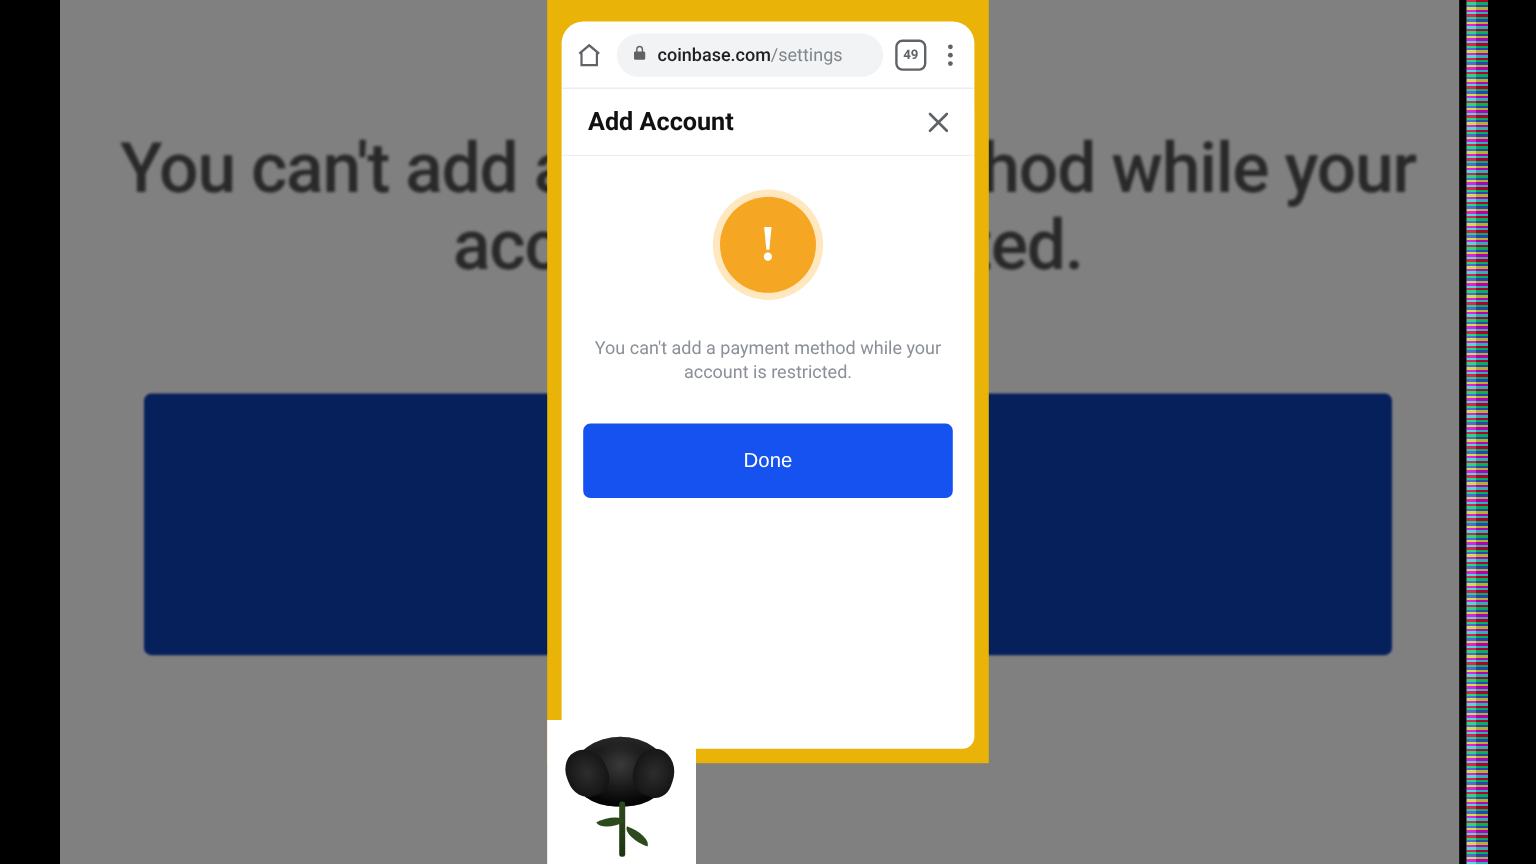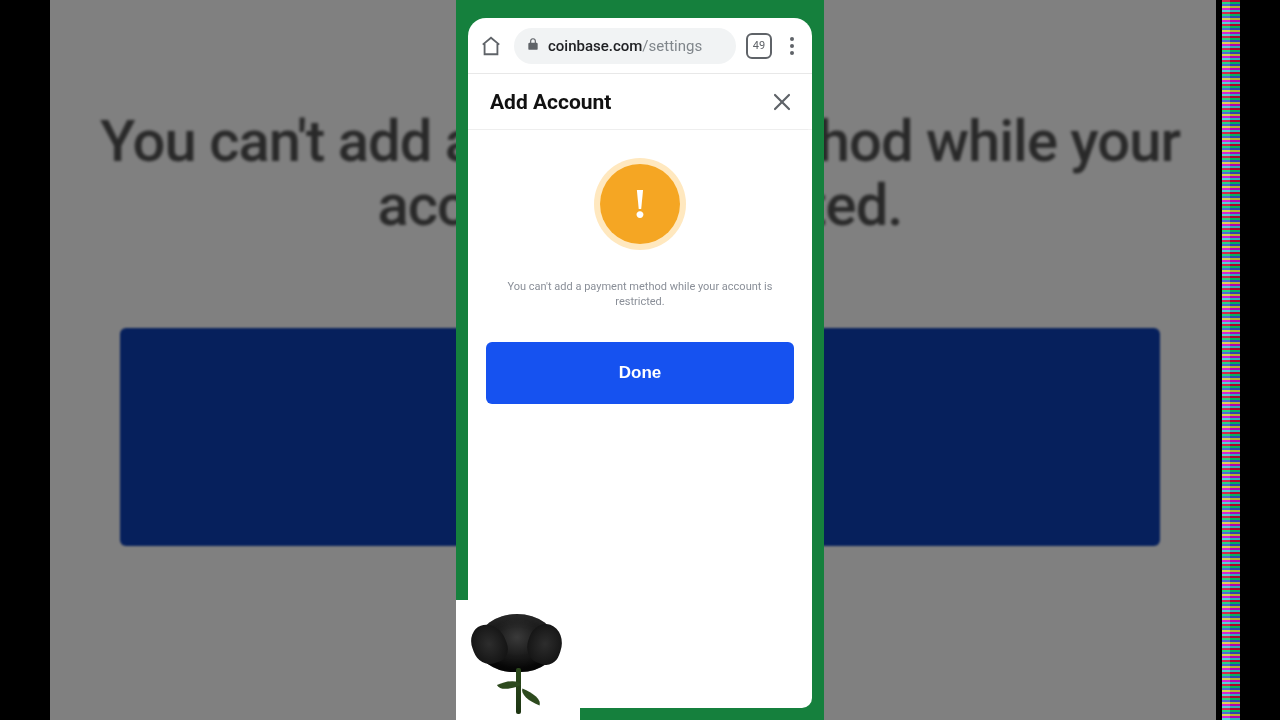--- a/index.html
+++ b/index.html
@@ -57,22 +57,22 @@
   .black-right2 { position:absolute; top:0; bottom:0; right:58px; width:6px; background:#000; }
 
   
 
   
   .phone {
     position: absolute;
     left: 456px;
     top: 0;
     width: 368px;
-    height: 720px;
-    background: #15803d;
+    height: 636px;
+    background: #eab308;
     border-radius: 0;
   }
   .phone-screen {
     position: absolute;
     left: 12px; right: 12px;
     top: 18px; bottom: 12px;
     background: #fff;
     border-radius: 18px 18px 10px 10px;
     overflow: hidden;
     display: flex;
@@ -107,21 +107,21 @@
   }
   .address-pill .lock { color:#5f6368; }
   .address-pill .host { font-weight: 500; color:#202124; }
   .address-pill .path { color:#80868b; }
   .tab-count {
     width: 26px; height: 26px;
     border: 2px solid #5f6368;
     border-radius: 6px;
     display:flex; align-items:center; justify-content:center;
     font-size: 11px;
-    font-weight:400;
+    font-weight:700;
     color:#5f6368;
   }
   .kebab {
     width: 20px;
     display:flex; flex-direction:column; align-items:center; gap:3px;
   }
   .kebab span { width:4px; height:4px; background:#5f6368; border-radius:50%; }
 
   
   .modal-header {
@@ -166,35 +166,35 @@
   .warn-badge-inner .bang {
     color:#fff;
     font-size: 42px;
     font-weight:700;
     line-height:1;
     font-family: Georgia, serif;
   }
   .modal-msg {
     margin-top: 30px;
     text-align:center;
-    font-size: 11px;
+    font-size: 15px;
     line-height: 1.35;
     color:#8a8f98;
     padding: 0 6px;
   }
   .done-btn {
     margin-top: 32px;
     width: 100%;
     height: 62px;
     background:#1652f0;
     border:none;
     border-radius:6px;
     color:#fff;
     font-size:17px;
-    font-weight:700;
+    font-weight:400;
     cursor:pointer;
   }
 
   
   .rose-card {
     position:absolute;
     left: 456px;
     top: 600px;
     width: 124px;
     height: 120px;

